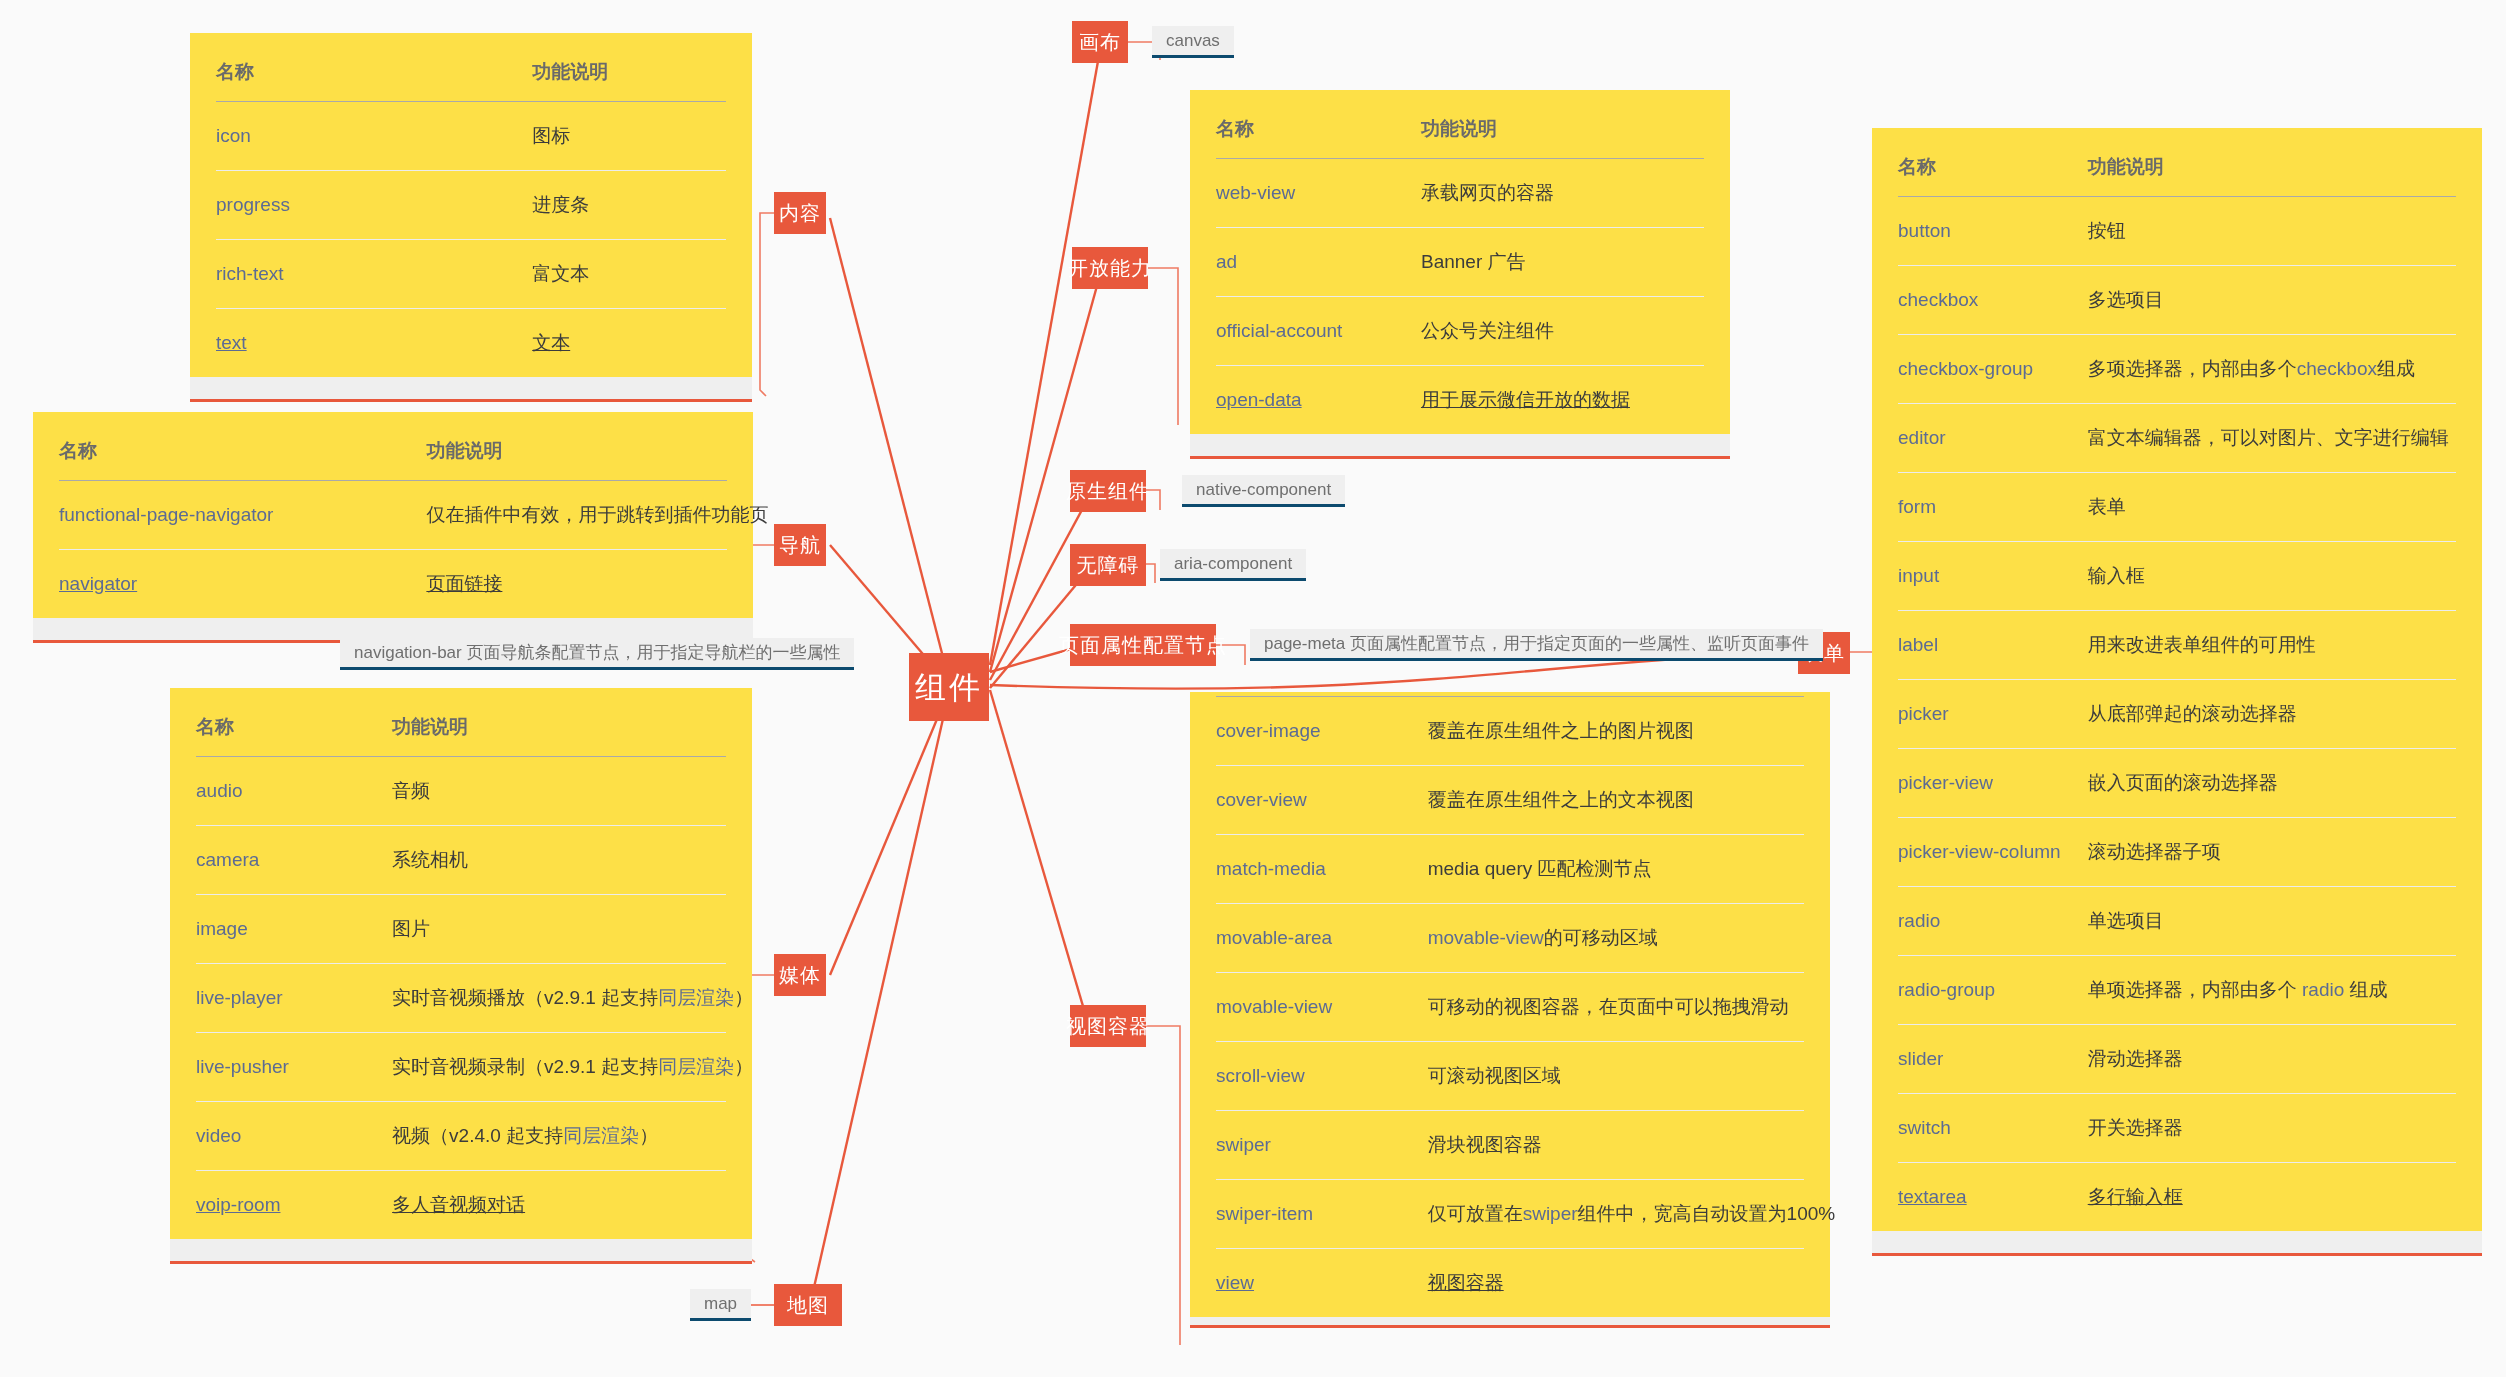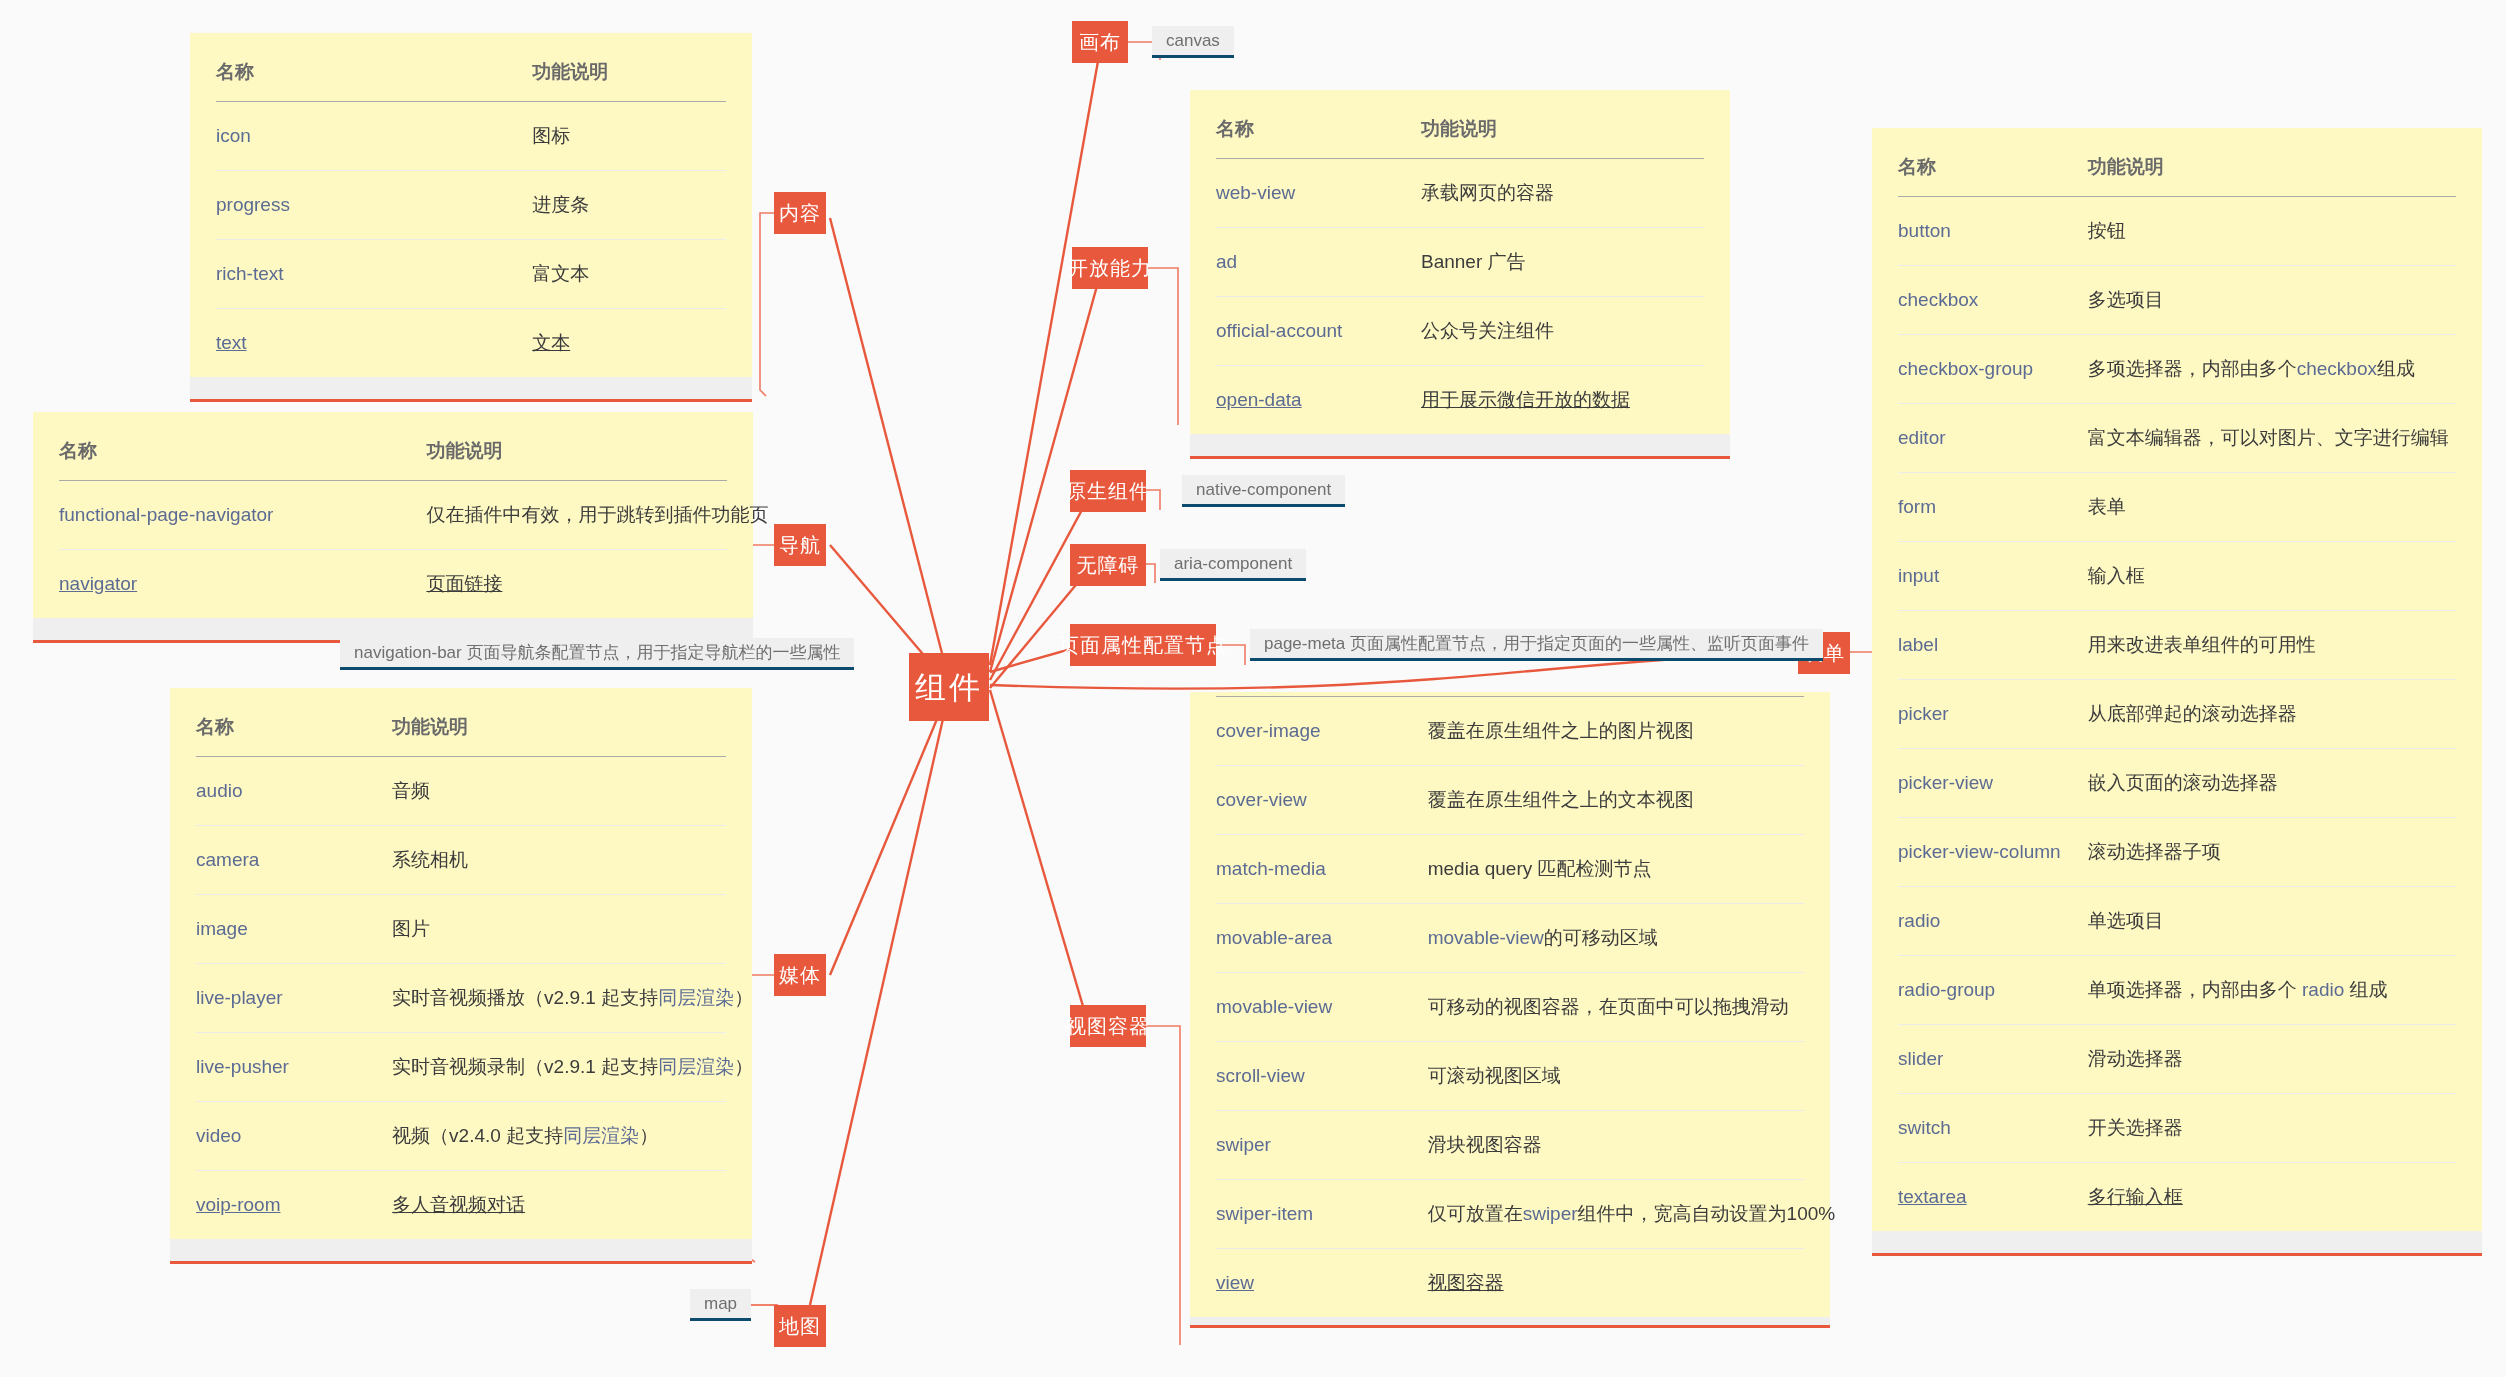--- a/index.html
+++ b/index.html
@@ -26,21 +26,21 @@
 
   
   .doc-card {
     position: absolute;
     z-index: 3;
     background: #efefef;
     padding: 0 0 22px 0;
     border-bottom: 3px solid #e8583c;
   }
   .doc-card .inner {
-    background: #fef9c3;
+    background: #fde047;
     padding: 0 26px;
   }
   table.doc {
     width: 100%;
     border-collapse: collapse;
     table-layout: fixed;
   }
   table.doc th {
     text-align: left;
     font-size: 19px;
@@ -146,21 +146,21 @@
   </div>
 
   <div class="node" style="left:774px; top:524px; width:52px; height:42px;">
     <span>导航</span>
   </div>
 
   <div class="node" style="left:774px; top:954px; width:52px; height:42px;">
     <span>媒体</span>
   </div>
 
-  <div class="node" style="left:774px; top:1284px; width:52px; height:42px;margin-top:21px;">
+  <div class="node" style="left:774px; top:1284px; width:68px; height:42px;">
     <span>地图</span>
   </div>
 
   <div class="node" style="left:1072px; top:21px; width:56px; height:42px;">
     <span>画布</span>
   </div>
 
   <div class="node" style="left:1072px; top:247px; width:76px; height:42px;">
     <span>开放能力</span>
   </div>

